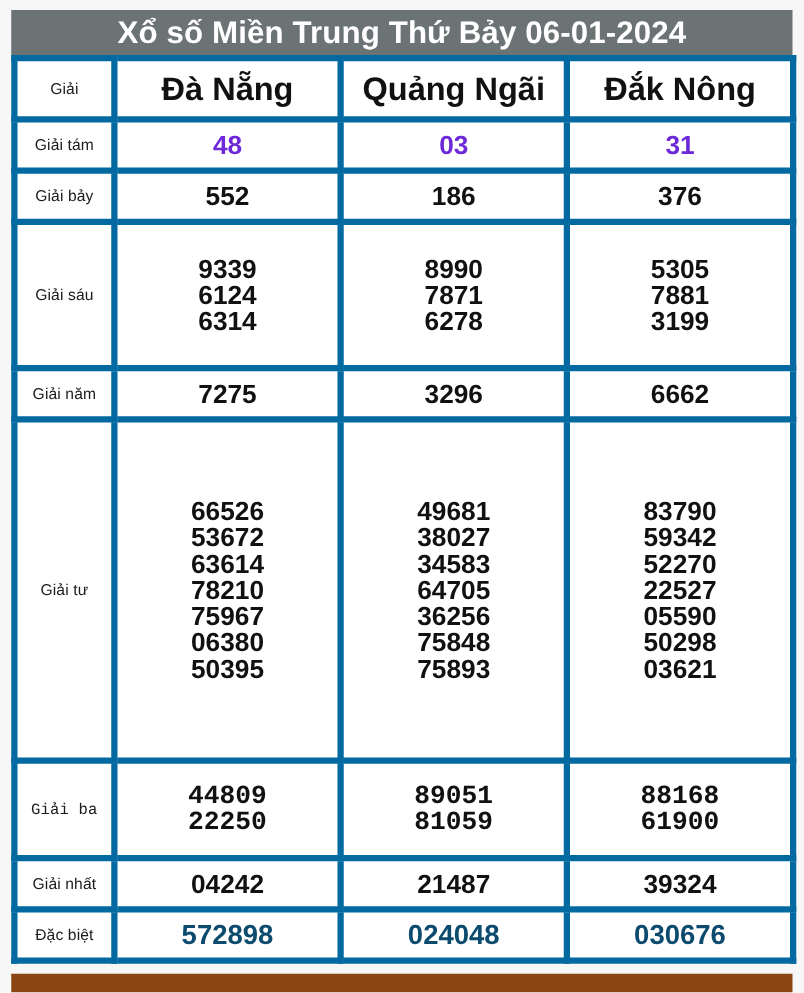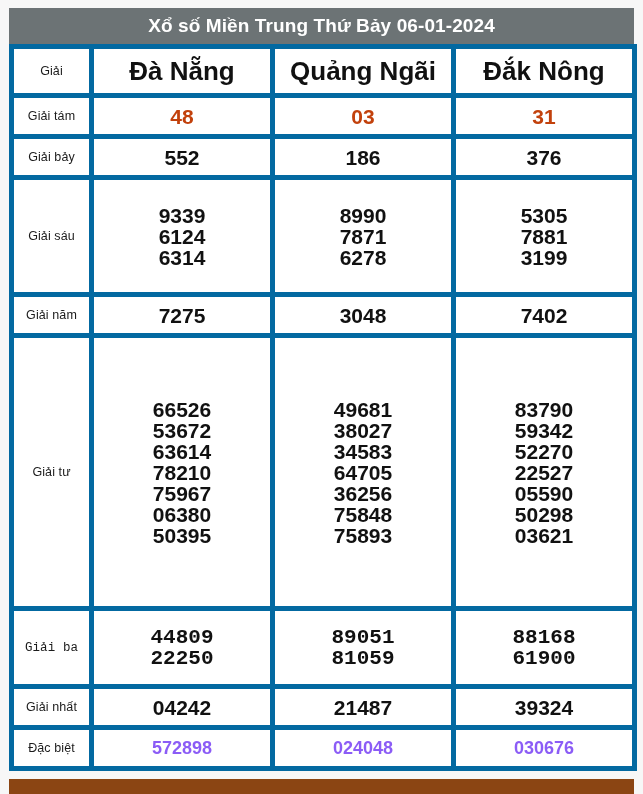--- a/index.html
+++ b/index.html
@@ -20,21 +20,21 @@
     height: 794px;
     box-sizing: border-box;
     padding: 8px 9px 0 9px;
     background: #f7f7f7;
     display: flex;
     flex-direction: column;
   }
   .title-bar {
     background: #6c7375;
     color: #ffffff;
-    font-size: 19px;
+    font-size: 25px;
     font-weight: bold;
     text-align: center;
     line-height: 36px;
     height: 36px;
     letter-spacing: 0.1px;
   }
   table.results {
     border-collapse: collapse;
     width: 100%;
     table-layout: fixed;
@@ -61,25 +61,25 @@
     font-weight: bold;
     color: #111111;
     height: 44px;
   }
   .num {
     font-size: 21px;
     font-weight: bold;
     color: #111111;
   }
   .num.red {
-    color: #c2410c;
+    color: #6d28d9;
   }
   .num.big-red {
-    color: #8b5cf6;
-    font-size: 18px;
+    color: #0c4a6e;
+    font-size: 22px;
   }
   .r-head  { height: 44px; }
   .r-std   { height: 41px; }
 
   .stack {
     display: flex;
     flex-direction: column;
     justify-content: space-around;
     height: 100%;
   }
@@ -178,26 +178,26 @@
         </tr>
         <tr class="r-std">
           <td class="label-cell">Giải năm</td>
           <td>
             <div class="stack">
               <div class="num">7275</div>
             </div>
           </td>
           <td>
             <div class="stack">
-              <div class="num">3048</div>
-            </div>
-          </td>
-          <td>
-            <div class="stack">
-              <div class="num">7402</div>
+              <div class="num">3296</div>
+            </div>
+          </td>
+          <td>
+            <div class="stack">
+              <div class="num">6662</div>
             </div>
           </td>
         </tr>
         <tr class="r-multi" style="height: 273px;">
           <td class="label-cell">Giải tư</td>
           <td>
             <div class="stack">
               <div class="num">66526</div>
               <div class="num">53672</div>
               <div class="num">63614</div>

